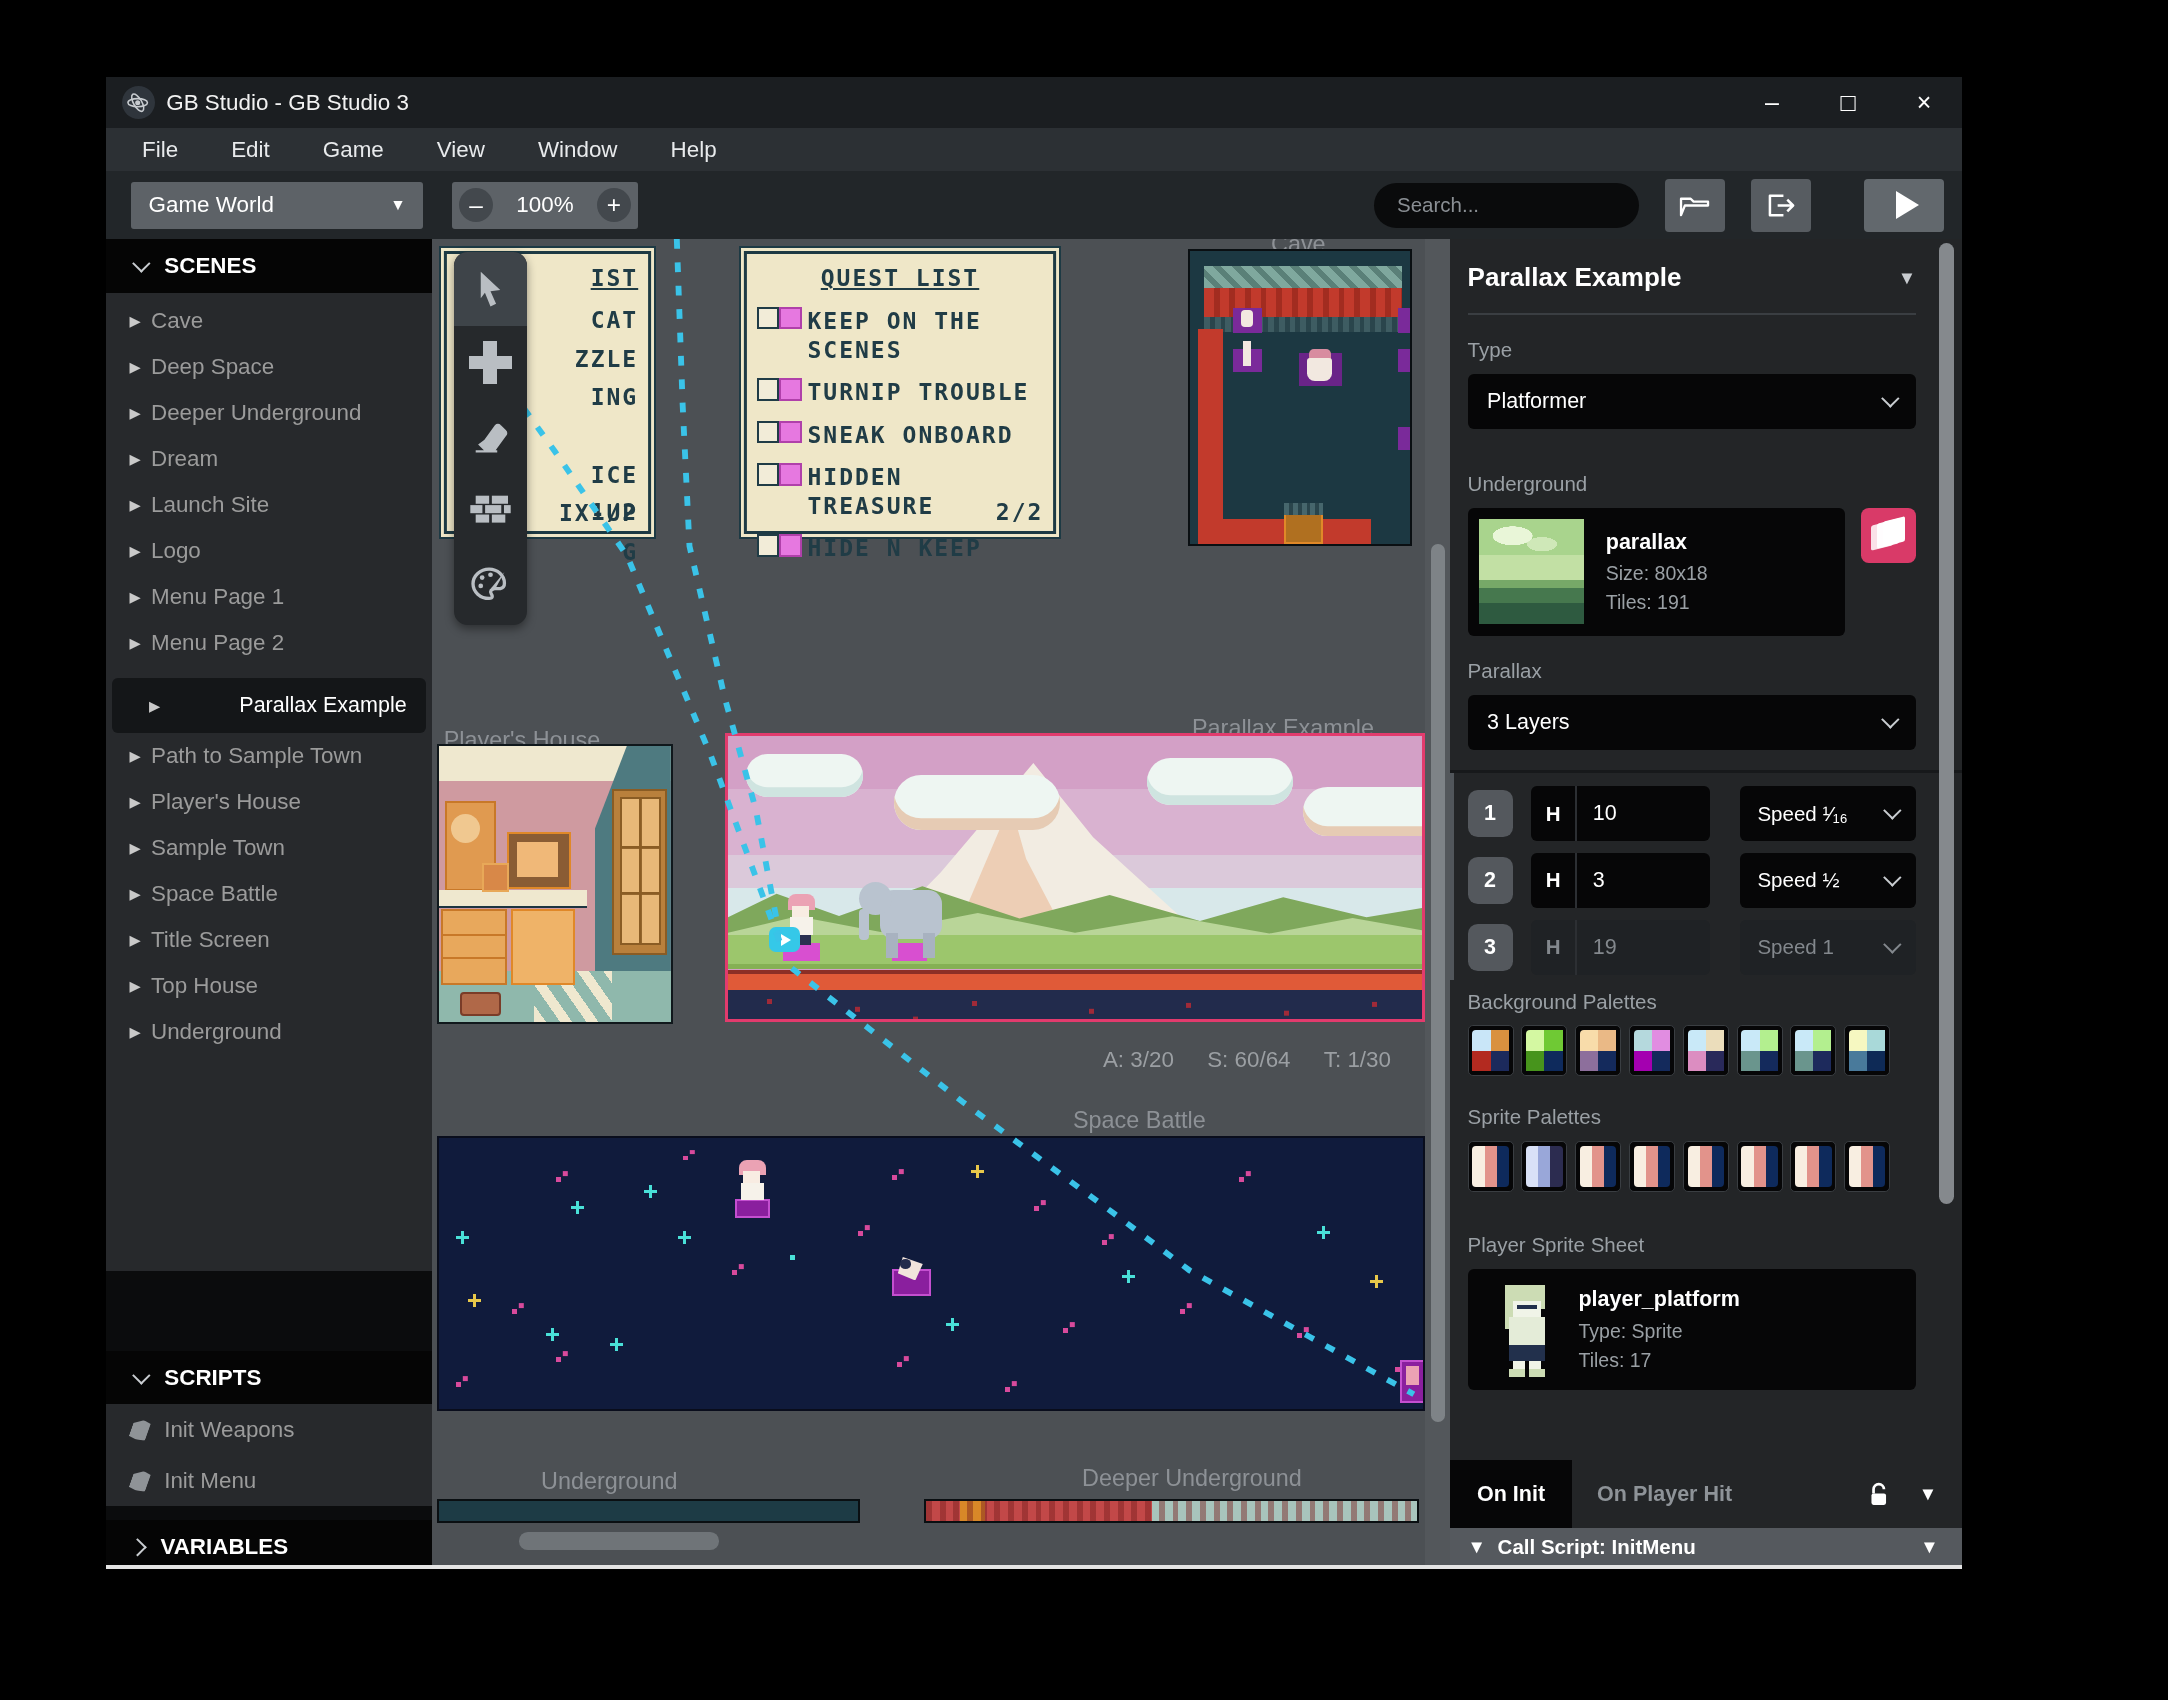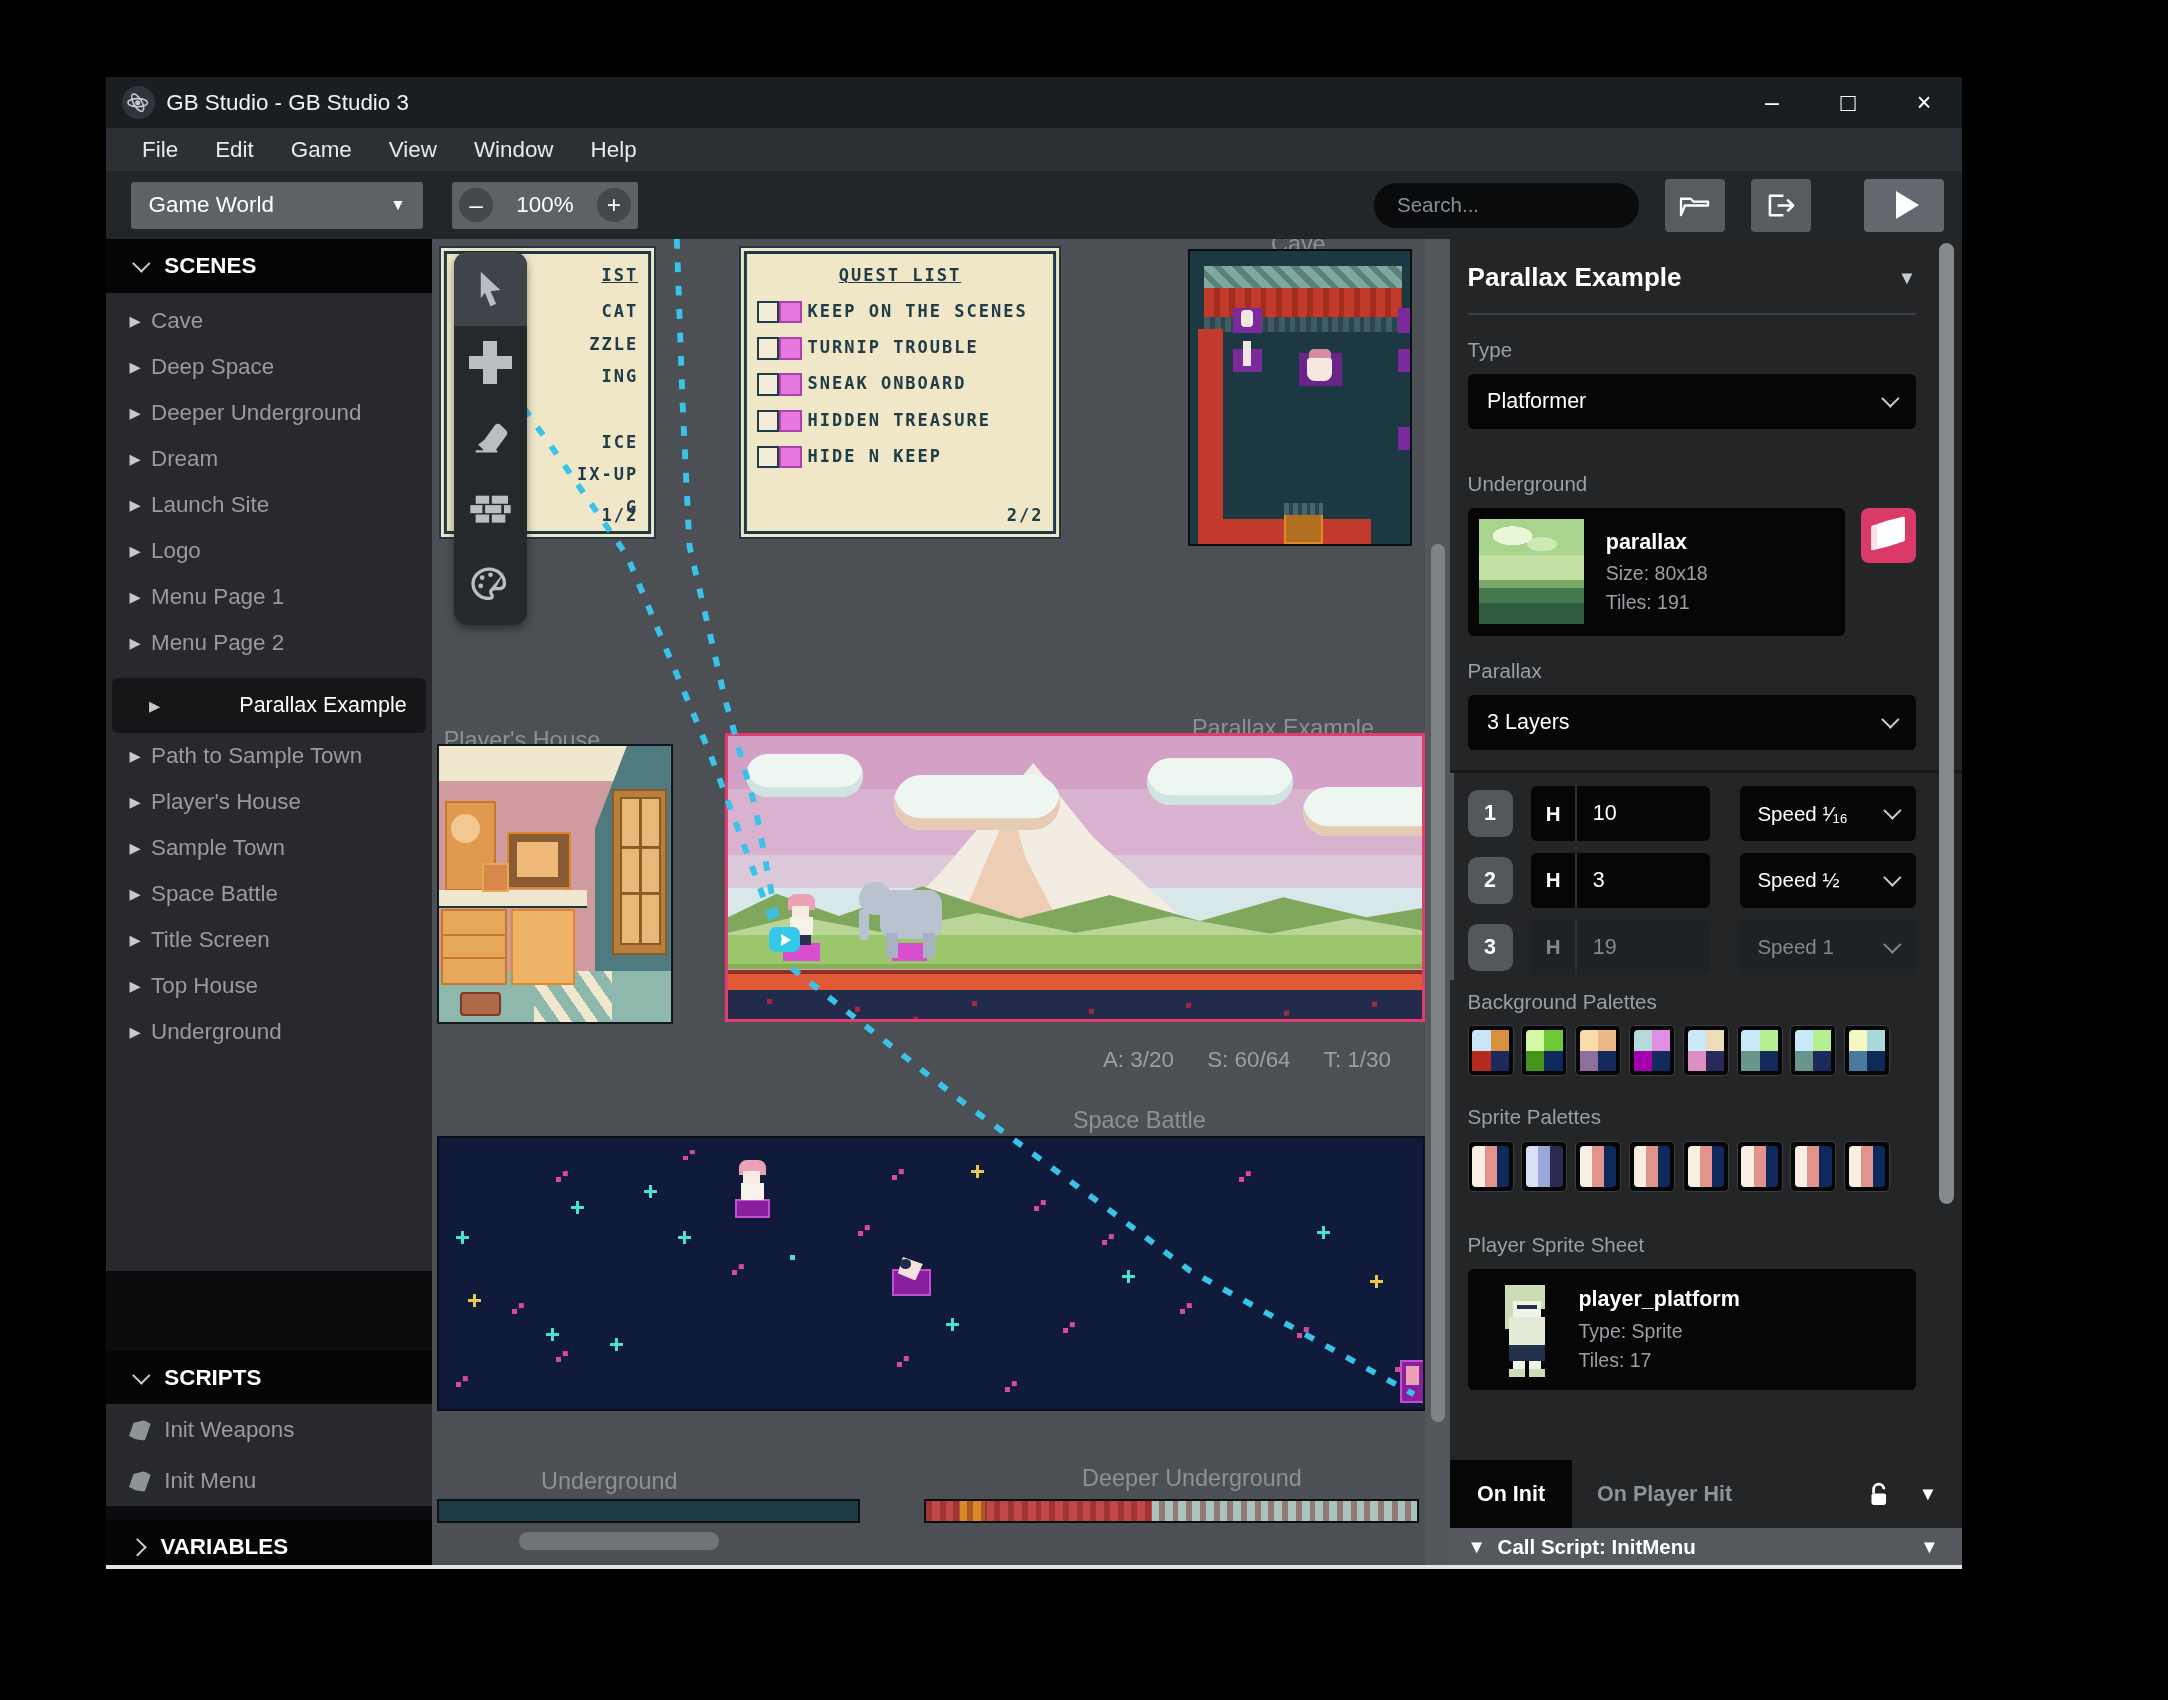--- a/index.html
+++ b/index.html
@@ -7,21 +7,21 @@
   .abs{position:absolute}
   #window{position:absolute;left:106px;top:77px;width:1856px;height:1488px;background:#222629;
     border-bottom:4.9px solid #e4e4e4;box-shadow:0 0 0 1px #000;}
   
   #titlebar{position:absolute;left:0;top:0;right:0;height:51px;background:#1b1e21;display:flex;align-items:center;color:#fff;}
   #app-icon{width:33px;height:33px;border-radius:50%;background:#2f353c;margin:0 11.7px 0 15.6px;display:flex;align-items:center;justify-content:center;}
   #title-text{font-size:22.4px;color:#f2f2f2;}
   .wctl{margin-left:auto;display:flex;gap:0;height:100%;}
   .wbtn{width:76px;height:100%;display:flex;align-items:center;justify-content:center;color:#fff;font-size:25px;}
   
-  #menubar{position:absolute;left:0;top:51px;right:0;height:43px;background:#2c3034;display:flex;align-items:center;padding-left:17.6px;gap:0;}
+  #menubar{position:absolute;left:0;top:51px;right:0;height:43px;background:#2c3034;display:flex;align-items:center;padding-left:17.6px;gap:16px;}
   .menu-item{color:#e8eaec;font-size:22.4px;padding:0 18.5px;height:100%;display:flex;align-items:center;}
   
   #toolbar{position:absolute;left:0;top:94px;right:0;height:68px;background:#222629;display:flex;align-items:center;}
   #view-select{margin-left:25px;width:257px;height:47px;background:#5d6267;border-radius:2.9px;display:flex;align-items:center;color:#fff;font-size:22.4px;padding:0 17.6px;justify-content:space-between;}
   #view-select .tri{font-size:15.6px;color:#fff;}
   #zoom-group{margin-left:29px;width:172px;height:47px;background:#5d6267;border-radius:2.9px;display:flex;align-items:center;justify-content:space-between;padding:0 6.8px;}
   .zbtn{width:34px;height:34px;border-radius:50%;background:#43484d;color:#fff;font-size:24.4px;display:flex;align-items:center;justify-content:center;line-height:1;}
   #zoom-level{color:#fff;font-size:22.4px;}
   #toolbar-right{margin-left:auto;display:flex;align-items:center;gap:26px;padding-right:17.6px;}
   #search{width:219px;height:45px;border-radius:22.4px;background:#0a0b0c;color:#8a8f94;font-size:20.5px;display:flex;align-items:center;padding:0 23.4px;}
@@ -40,21 +40,21 @@
   .scene-item .tri{font-size:14.6px;color:#c9c9c9;width:21.5px;margin-left:17.6px;flex:none;}
   .scene-item.sel{background:#141618;color:#fff;}
   #scripts-wrap{position:absolute;left:0;top:1165px;right:0;height:102px;background:#27292c;}
   .script-item{height:51px;display:flex;align-items:center;color:#9b9b9b;font-size:22.4px;}
   .script-icon{width:17.6px;height:19.5px;background:#8f9397;margin:0 15.6px 0 25px;transform:skewX(-12deg) rotate(8deg);border-radius:2.9px;clip-path:polygon(0 22%,55% 0,100% 14%,100% 100%,45% 100%,0 88%);}
   
   #canvas{position:relative;flex:1;background:#4c5054;overflow:hidden;}
   .scnlabel{position:absolute;color:#8d9196;font-size:23.4px;white-space:nowrap;}
   
   .quest{position:absolute;background:#efe7c8;border:2.9px solid #1d3a44;box-shadow:inset 0 0 0 2.9px #efe7c8, inset 0 0 0 5.9px #1d3a44;
-    font-family:"DejaVu Sans Mono",monospace;color:#203c46;font-weight:bold;font-size:17px;letter-spacing:2px;box-sizing:border-box;padding:17.6px 15.6px;}
+    font-family:"DejaVu Sans Mono",monospace;color:#203c46;font-weight:bold;font-size:23px;letter-spacing:2px;box-sizing:border-box;padding:17.6px 15.6px;}
   .qtitle{text-align:center;text-decoration:underline;margin-bottom:15.6px;}
   .q1row{display:flex;justify-content:space-between;margin-bottom:12.7px;}
   .q2row{display:flex;margin-bottom:13.7px;align-items:flex-start;}
   .cbw{width:18.5px;height:18.5px;background:#f2ecd8;border:2.9px solid #203c46;flex:none;}
   .cbp{width:18.5px;height:18.5px;background:#e678e0;border:2.9px solid #b040aa;flex:none;margin-right:5.9px;}
   .q2label{line-height:1.25;}
   .qpage{position:absolute;right:15.6px;bottom:11.7px;}
   #q1title{display:flex;justify-content:space-between;text-decoration:underline;margin-bottom:15.6px;}
   
   #toolpal{position:absolute;left:21.5px;top:12.7px;width:73px;height:373px;background:#26292c;border-radius:13.7px;box-shadow:0 3.9px 9.8px rgba(0,0,0,.4);z-index:7;}

